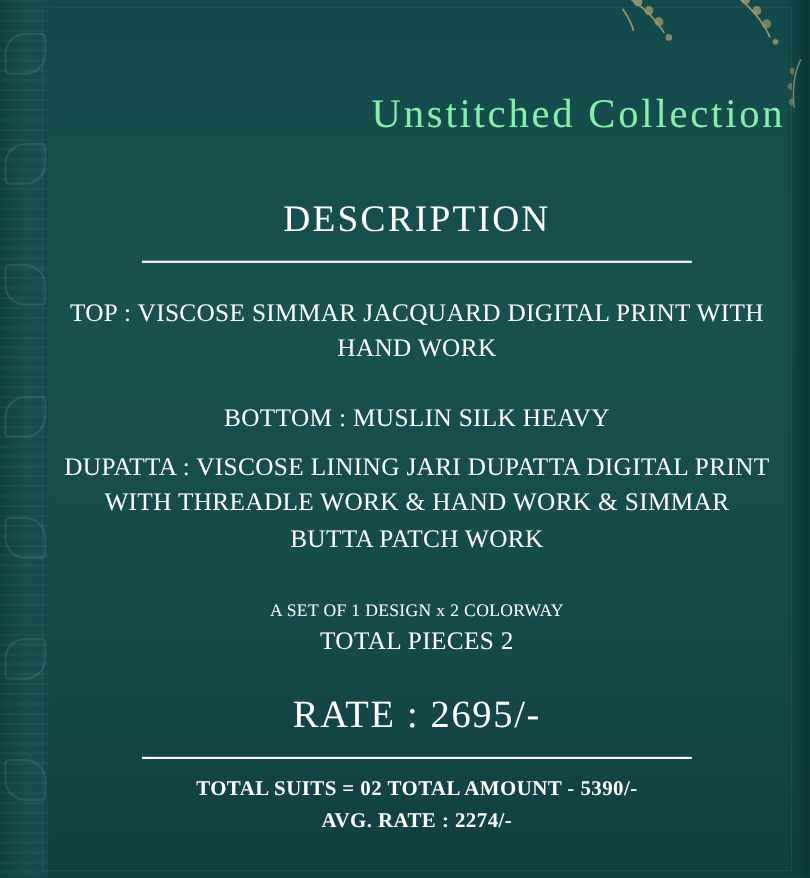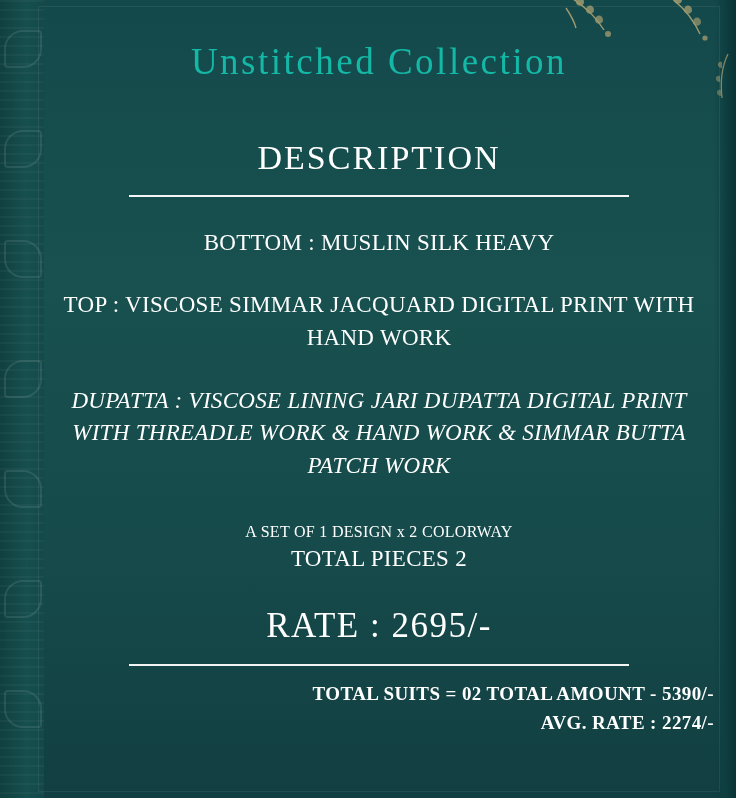--- a/index.html
+++ b/index.html
@@ -85,26 +85,27 @@
 
   .content {
     position: absolute;
     left: 44px;
     right: 22px;
     top: 0;
     bottom: 0;
     text-align: center;
   }
   .title {
-    margin-top: 42px;
+    margin-top: 84px;
     font-size: 37px;
     letter-spacing: 2.5px;
     font-weight: 400;
     line-height: 1.1;
-    color: #14b8a6;
+    color: #86efac;
+    text-align: right;
   }
   .subtitle {
     margin-top: 56px;
     font-size: 34px;
     letter-spacing: 2px;
     font-weight: 400;
     color: #ffffff;
   }
   .rule {
     width: 500px;
@@ -117,35 +118,34 @@
     margin-top: 18px;
   }
   .block {
     font-size: 23px;
     line-height: 1.42;
     letter-spacing: 0.3px;
     padding: 0 14px;
   }
   .block.top-block { margin-top: 30px; }
   .block.bottom-block { margin-top: 30px; }
-  .block.dupatta-block { margin-top: 30px; font-style: italic; }
+  .block.dupatta-block { margin-top: 12px; }
   .block.set-block { margin-top: 38px; font-size: 16px; }
   .rate {
     margin-top: 30px;
     font-size: 35px;
     font-weight: normal;
     letter-spacing: 1.5px;
   }
   .footer {
     margin-top: 14px;
     font-size: 19px;
     font-weight: bold;
     line-height: 1.5;
     letter-spacing: 0.4px;
-    text-align: right;
   }
 </style>
 </head>
 <body>
 
 <div id="page">
 
   <div class="bg-base"></div>
 
   <div class="ornament-left">
@@ -199,23 +199,23 @@
   </div>
 
   <div class="content">
 
     <div class="title">Unstitched Collection</div>
 
     <div class="subtitle">DESCRIPTION</div>
 
     <div class="rule"></div>
 
+    <div class="block top-block">TOP : VISCOSE SIMMAR JACQUARD DIGITAL PRINT WITH HAND WORK</div>
+
     <div class="block bottom-block">BOTTOM : MUSLIN SILK HEAVY</div>
-
-    <div class="block top-block">TOP : VISCOSE SIMMAR JACQUARD DIGITAL PRINT WITH HAND WORK</div>
 
     <div class="block dupatta-block">DUPATTA : VISCOSE LINING JARI DUPATTA DIGITAL PRINT WITH THREADLE WORK &amp; HAND WORK &amp; SIMMAR BUTTA PATCH WORK</div>
 
     <div class="block set-block">A SET OF 1 DESIGN x 2 COLORWAY</div>
     <div class="block">TOTAL PIECES 2</div>
 
     <div class="rate">RATE : 2695/-</div>
 
     <div class="rule bottom-rule"></div>
 

